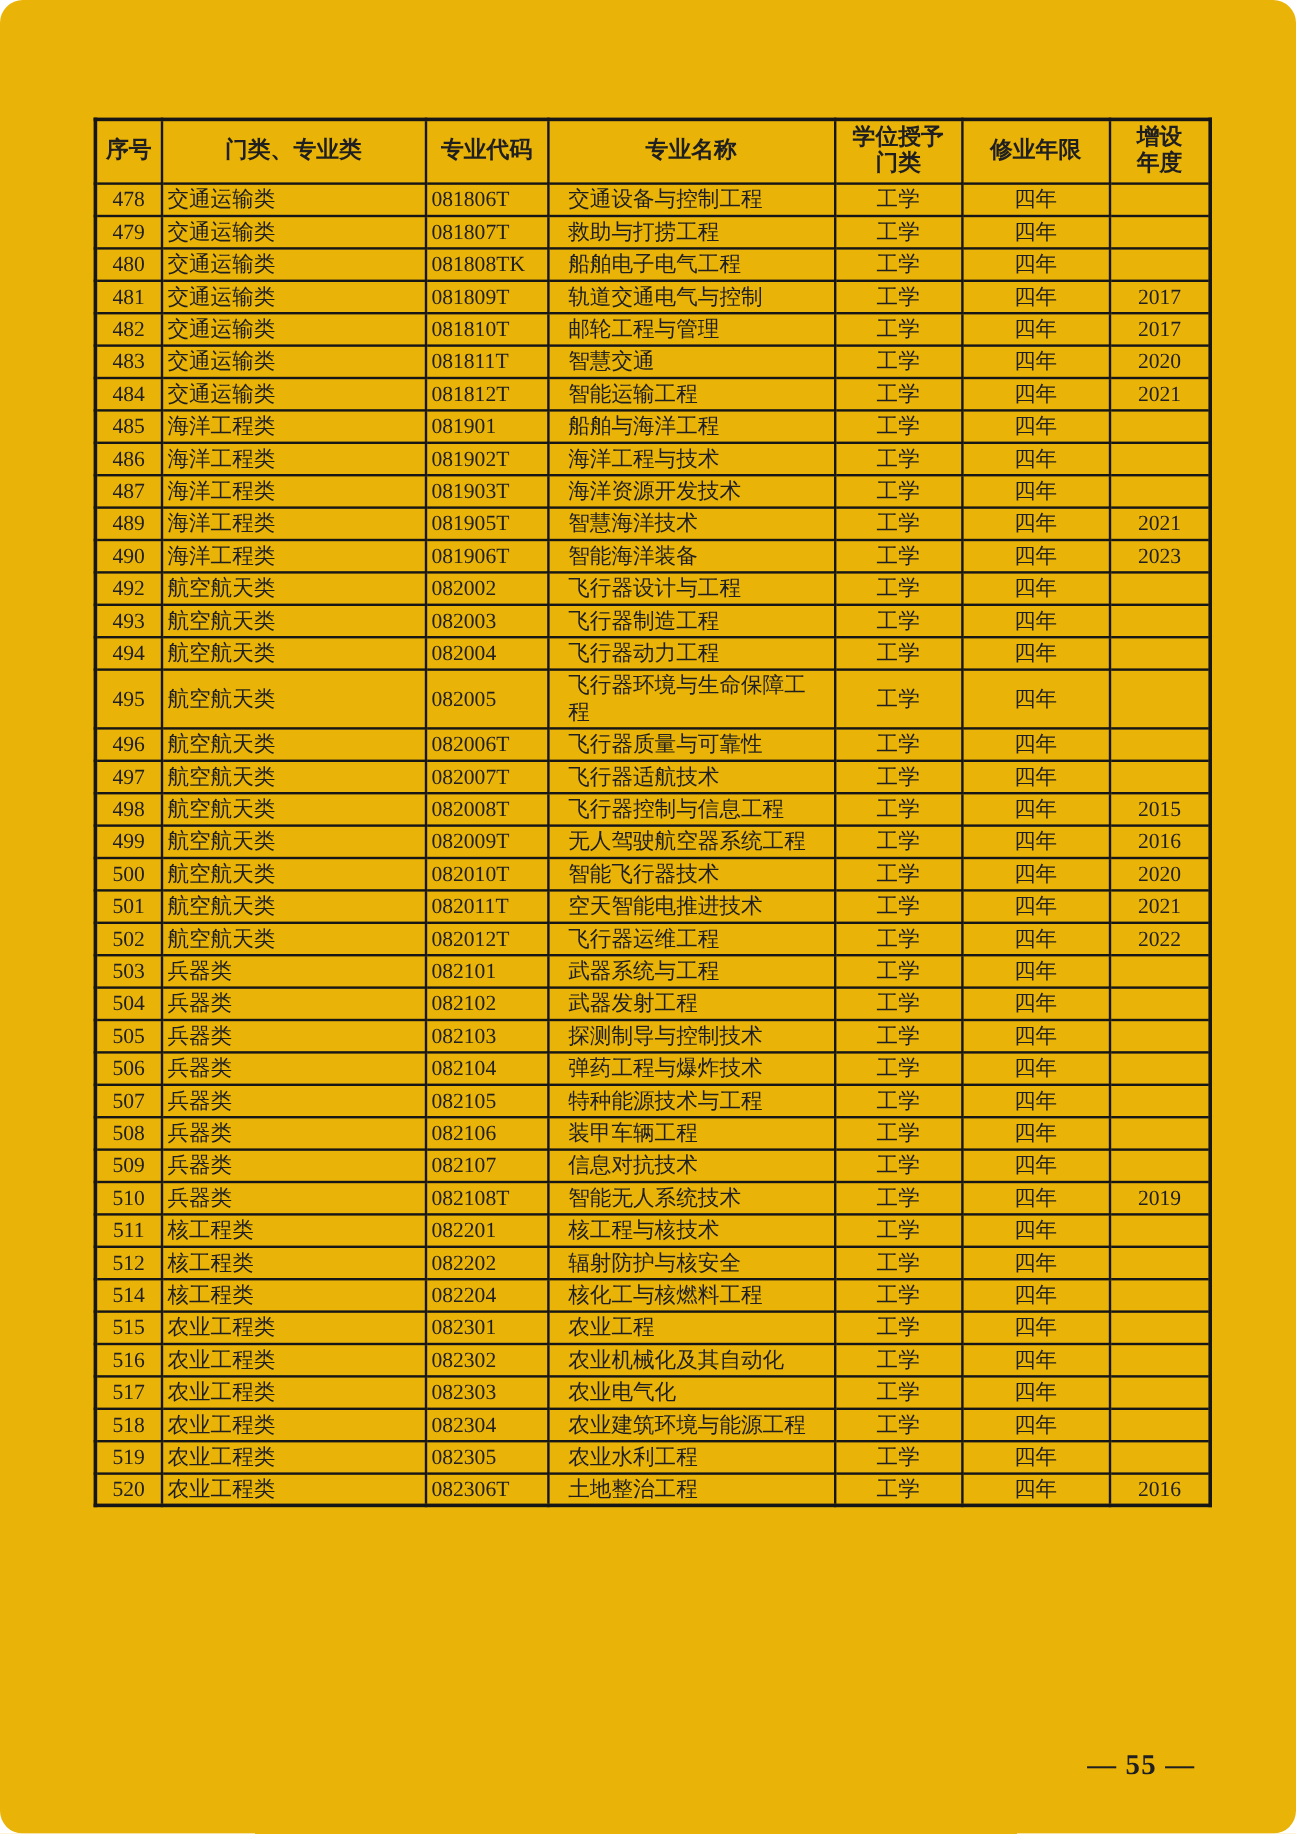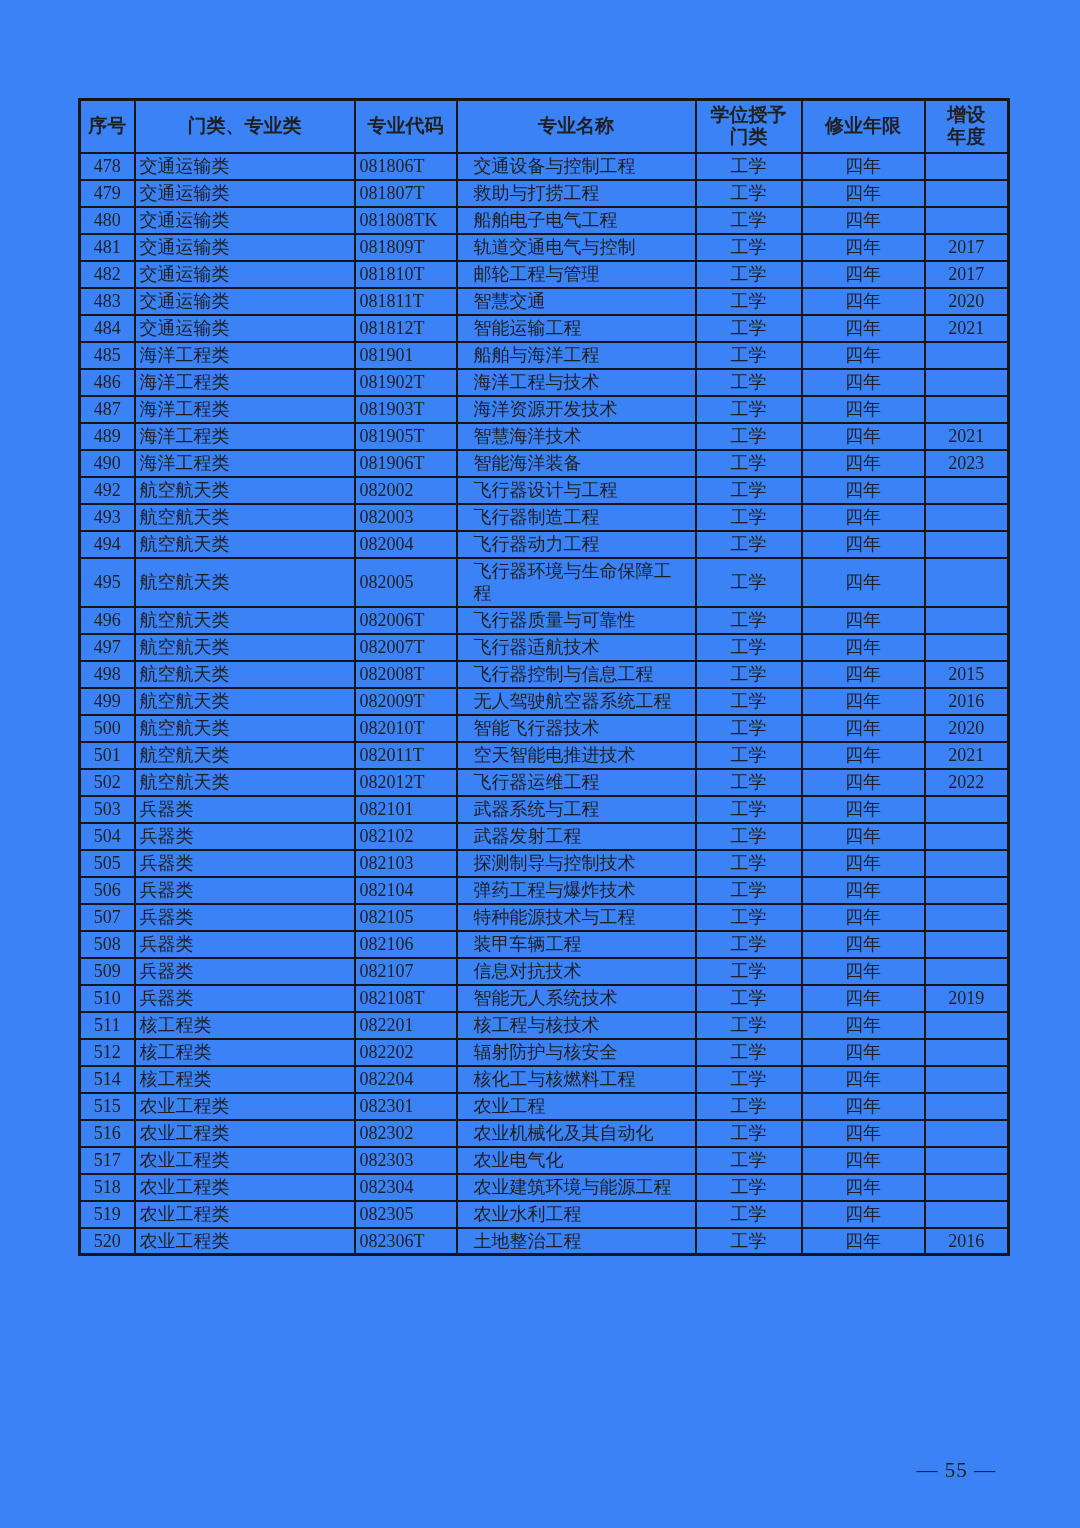--- a/index.html
+++ b/index.html
@@ -6,22 +6,23 @@
   html, body {
     width: 1080px;
     background: #ffffff;
     font-family: "Liberation Serif", "DejaVu Serif", serif;
     color: #1f1f1f;
   }
   .page {
     position: relative;
     width: 1080px;
     height: 1528px;
-    background: #3b82f6;
+    background: #eab308;
     overflow: hidden;
+    border-radius: 19px;
   }
   table.majors {
     position: absolute;
     left: 78px;
     top: 98px;
     width: 929px;
     border-collapse: collapse;
     table-layout: fixed;
     border: 3px solid #161616;
   }
@@ -50,23 +51,24 @@
   tbody td:nth-child(2) { text-align: left; }
   tbody td:nth-child(3) { text-align: left; }
   tbody td:nth-child(4) { text-align: left; padding-left: 16px; }
   tbody td:nth-child(5) { text-align: center; }
   tbody td:nth-child(6) { text-align: center; }
   tbody td:nth-child(7) { text-align: center; }
   .footer-pageno {
     position: absolute;
     right: 84px;
     top: 1458px;
-    font-size: 21px;
+    font-size: 24px;
     letter-spacing: 1px;
     color: #202020;
+    font-weight: bold;
   }
 </style>
 </head>
 <body>
 
 <div class="page">
 
   <table class="majors">
     <colgroup>
       <col style="width:55px">

